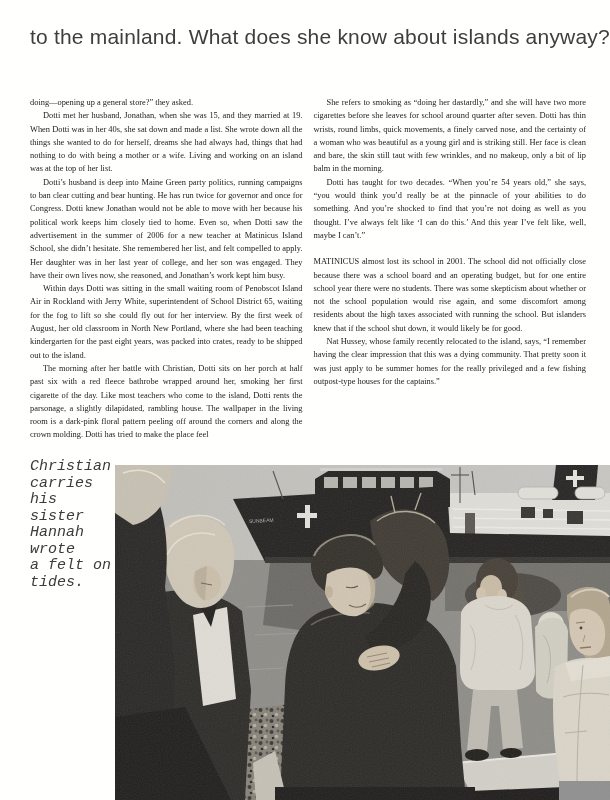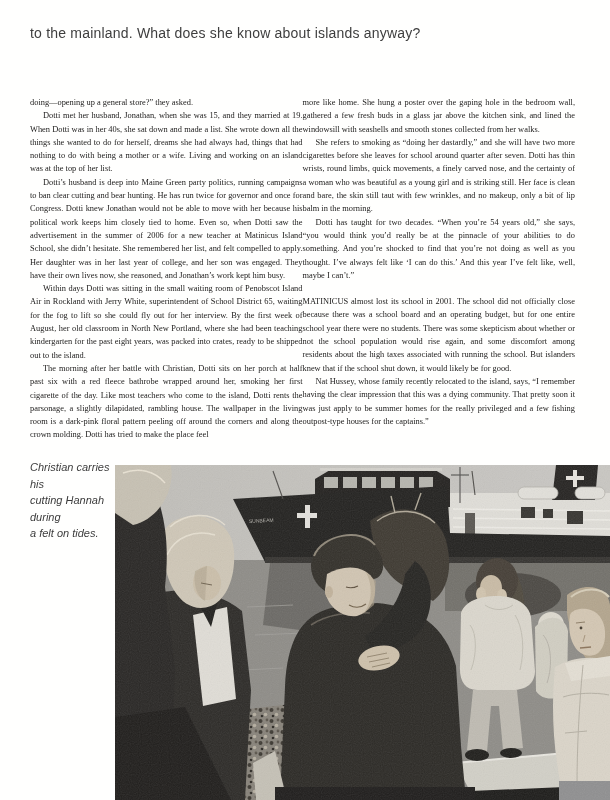--- a/index.html
+++ b/index.html
@@ -4,41 +4,41 @@
 <style>
   html,body{margin:0;padding:0;}
   body{
     width:610px;height:800px;position:relative;overflow:hidden;
     background:#fffffe;
     font-family:"Liberation Serif", serif;
   }
   .headline{
     position:absolute;left:30px;top:25px;width:560px;
     font-family:"Liberation Sans", sans-serif;
-    font-size:14px;font-weight:400;letter-spacing:.2px;
+    font-size:21px;font-weight:400;letter-spacing:.2px;
     color:#3e3e3e;white-space:nowrap;
   }
   .columns{
     position:absolute;left:30px;top:96px;width:556px;
-    display:flex;
+    display:flex;gap:11px;
   }
   .col{width:272.5px;}
   .col p{
     margin:0;
     font-family:"Liberation Serif", serif;
     font-size:8.4px;line-height:13.3px;
     color:#222120;text-align:justify;
     -webkit-hyphens:auto;hyphens:auto;
   }
   .col p.indent{text-indent:13px;}
   .col p.section{margin-top:13px;font-family:Liberation Serif, serif;}
   .caption{
     position:absolute;left:30px;top:459px;width:92px;
-    font-family:Liberation Sans, sans-serif;font-style:italic;
-    font-size:11px;line-height:16.5px;color:#3c3c3c;
+    font-family:Liberation Mono, monospace;font-style:italic;
+    font-size:15px;line-height:16.5px;color:#3c3c3c;
   }
   .caption span{display:block;}
   .photo{
     position:absolute;left:115px;top:465px;width:495px;height:335px;
     overflow:hidden;background:#b9b8b4;
   }
   .photo svg{display:block;}
 </style>
 </head>
 <body>
@@ -47,31 +47,30 @@
 
 <div class="columns">
   <div class="col">
     <p>doing—opening up a general store?” they asked.</p>
     <p class="indent">Dotti met her husband, Jonathan, when she was 15, and they married at 19. When Dotti was in her 40s, she sat down and made a list. She wrote down all the things she wanted to do for herself, dreams she had always had, things that had nothing to do with being a mother or a wife. Living and working on an island was at the top of her list.</p>
     <p class="indent">Dotti’s husband is deep into Maine Green party politics, running campaigns to ban clear cutting and bear hunting. He has run twice for governor and once for Congress. Dotti knew Jonathan would not be able to move with her because his political work keeps him closely tied to home. Even so, when Dotti saw the advertisement in the summer of 2006 for a new teacher at Matinicus Island School, she didn’t hesitate. She remembered her list, and felt compelled to apply. Her daughter was in her last year of college, and her son was engaged. They have their own lives now, she reasoned, and Jonathan’s work kept him busy.</p>
     <p class="indent">Within days Dotti was sitting in the small waiting room of Penobscot Island Air in Rockland with Jerry White, superintendent of School District 65, waiting for the fog to lift so she could fly out for her interview. By the first week of August, her old classroom in North New Portland, where she had been teaching kindergarten for the past eight years, was packed into crates, ready to be shipped out to the island.</p>
     <p class="indent">The morning after her battle with Christian, Dotti sits on her porch at half past six with a red fleece bathrobe wrapped around her, smoking her first cigarette of the day. Like most teachers who come to the island, Dotti rents the parsonage, a slightly dilapidated, rambling house. The wallpaper in the living room is a dark-pink floral pattern peeling off around the corners and along the crown molding. Dotti has tried to make the place feel</p>
   </div>
   <div class="col">
-    <p>more like home. She hung a poster over the gaping hole in the bedroom wall, gathered a few fresh buds in a glass jar above the kitchen sink, and lined the windowsill with seashells and smooth stones collected from her walks.</p>
     <p class="indent">She refers to smoking as “doing her dastardly,” and she will have two more cigarettes before she leaves for school around quarter after seven. Dotti has thin wrists, round limbs, quick movements, a finely carved nose, and the certainty of a woman who was beautiful as a young girl and is striking still. Her face is clean and bare, the skin still taut with few wrinkles, and no makeup, only a bit of lip balm in the morning.</p>
     <p class="indent">Dotti has taught for two decades. “When you’re 54 years old,” she says, “you would think you’d really be at the pinnacle of your abilities to do something. And you’re shocked to find that you’re not doing as well as you thought. I’ve always felt like ‘I can do this.’ And this year I’ve felt like, well, maybe I can’t.”</p>
     <p class="section">MATINICUS almost lost its school in 2001. The school did not officially close because there was a school board and an operating budget, but for one entire school year there were no students. There was some skepticism about whether or not the school population would rise again, and some discomfort among residents about the high taxes associated with running the school. But islanders knew that if the school shut down, it would likely be for good.</p>
     <p class="indent">Nat Hussey, whose family recently relocated to the island, says, “I remember having the clear impression that this was a dying community. That pretty soon it was just apply to be summer homes for the really privileged and a few fishing outpost-type houses for the captains.”</p>
   </div>
 </div>
 
 <div class="caption">
   <span>Christian carries his</span>
-  <span>cutting Hannah during</span>
+  <span>sister Hannah wrote</span>
   <span>a felt on tides.</span>
 </div>
 
 <div class="photo">
 <svg width="495" height="335" viewBox="0 0 495 335" xmlns="http://www.w3.org/2000/svg">
   <defs>
     <linearGradient id="sky" x1="0" y1="0" x2="1" y2="0">
       <stop offset="0" stop-color="#c3c2be"></stop>
       <stop offset="1" stop-color="#cdccc8"></stop>
     </linearGradient>

